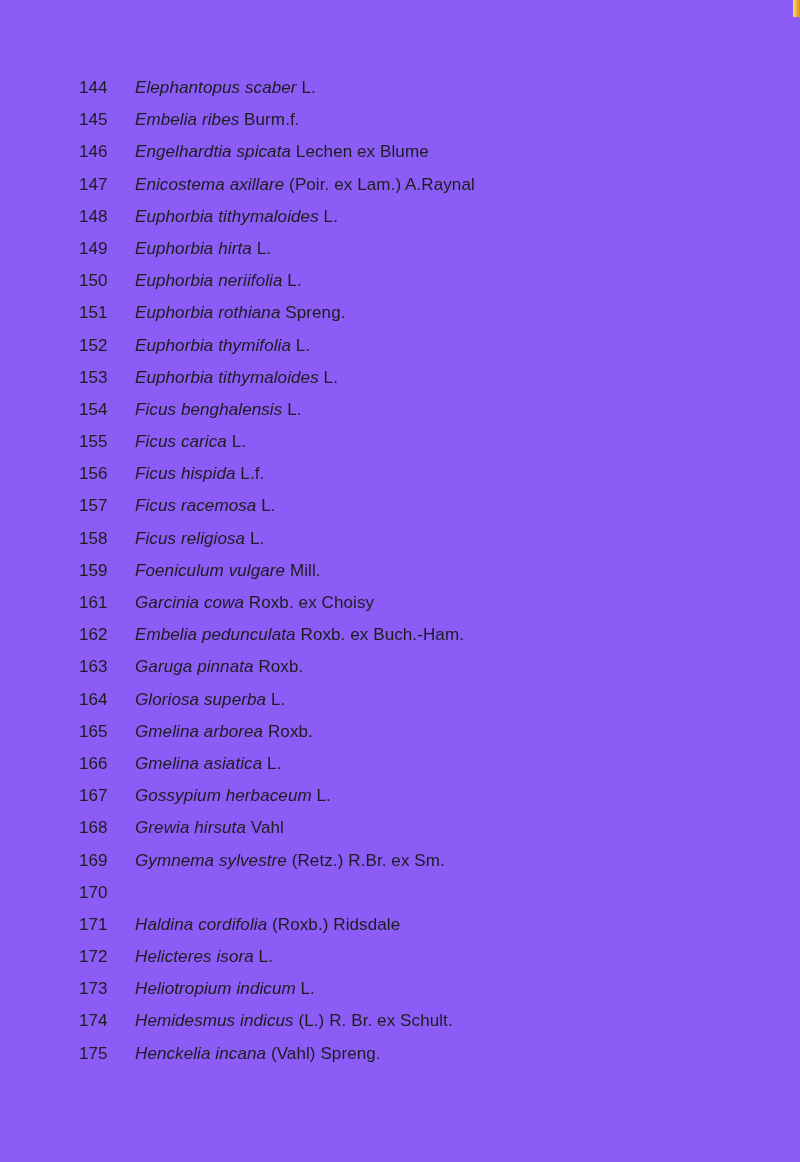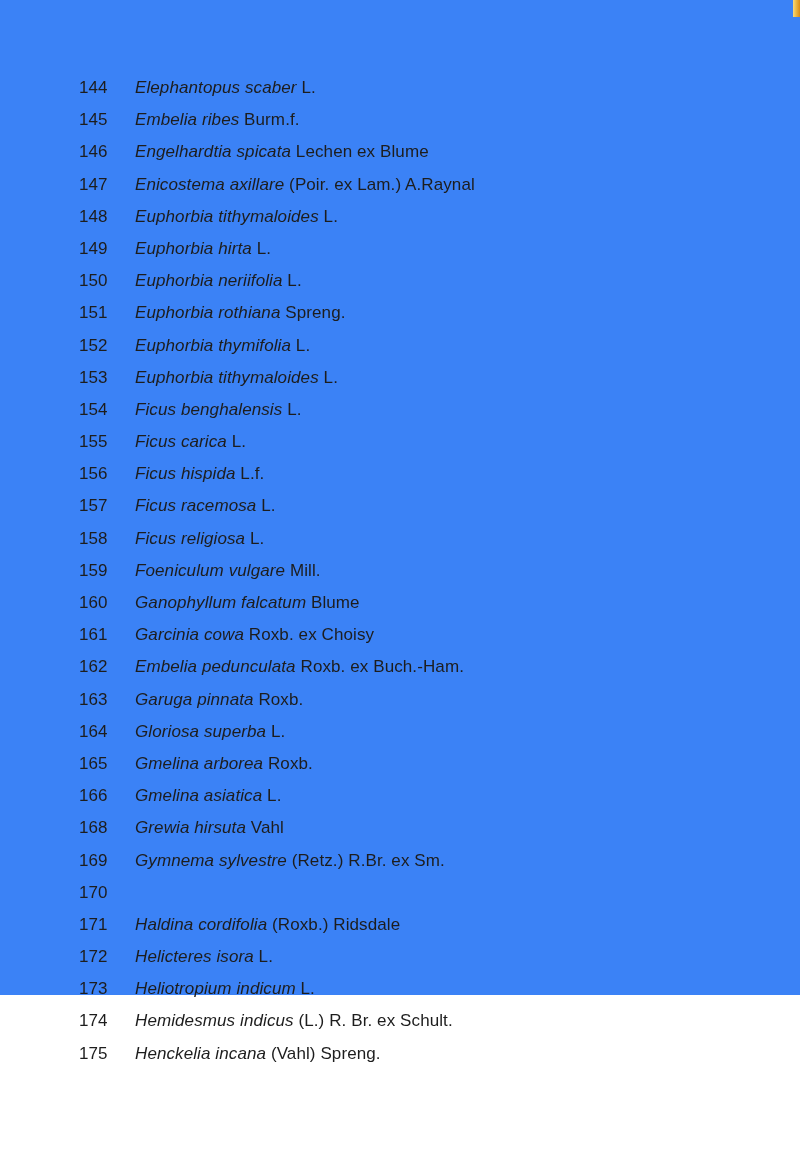--- a/index.html
+++ b/index.html
@@ -10,22 +10,22 @@
     width: 800px;
     height: 1162px;
     background: #ffffff;
     font-family: "Liberation Sans", sans-serif;
     overflow: hidden;
     position: relative;
   }
   .page {
     position: relative;
     width: 800px;
-    height: 995px;
-    background: #3b82f6;
+    height: 1162px;
+    background: #8b5cf6;
   }
   .corner-marker {
     position: absolute;
     top: 0;
     right: 0;
     width: 7px;
     height: 17px;
     background: linear-gradient(to right, #f6d87d 0%, #eebc4a 40%, #d98a15 100%);
   }
   .species-list {
@@ -135,24 +135,20 @@
   <li class="row">
     <span class="num">158</span>
     <span class="name"><i class="sp">Ficus religiosa</i><span class="auth">&nbsp;L.</span></span>
   </li>
 
   <li class="row">
     <span class="num">159</span>
     <span class="name"><i class="sp">Foeniculum vulgare</i><span class="auth">&nbsp;Mill.</span></span>
   </li>
 
-  <li class="row">
-    <span class="num">160</span>
-    <span class="name"><i class="sp">Ganophyllum falcatum</i><span class="auth">&nbsp;Blume</span></span>
-  </li>
 
   <li class="row">
     <span class="num">161</span>
     <span class="name"><i class="sp">Garcinia cowa</i><span class="auth">&nbsp;Roxb. ex Choisy</span></span>
   </li>
 
   <li class="row">
     <span class="num">162</span>
     <span class="name"><i class="sp">Embelia pedunculata</i><span class="auth">&nbsp;Roxb. ex Buch.-Ham.</span></span>
   </li>
@@ -170,20 +166,24 @@
   <li class="row">
     <span class="num">165</span>
     <span class="name"><i class="sp">Gmelina arborea</i><span class="auth">&nbsp;Roxb.</span></span>
   </li>
 
   <li class="row">
     <span class="num">166</span>
     <span class="name"><i class="sp">Gmelina asiatica</i><span class="auth">&nbsp;L.</span></span>
   </li>
 
+  <li class="row">
+    <span class="num">167</span>
+    <span class="name"><i class="sp">Gossypium herbaceum</i><span class="auth">&nbsp;L.</span></span>
+  </li>
 
   <li class="row">
     <span class="num">168</span>
     <span class="name"><i class="sp">Grewia hirsuta</i><span class="auth">&nbsp;Vahl</span></span>
   </li>
 
   <li class="row">
     <span class="num">169</span>
     <span class="name"><i class="sp">Gymnema sylvestre</i><span class="auth">&nbsp;(Retz.) R.Br. ex Sm.</span></span>
   </li>

